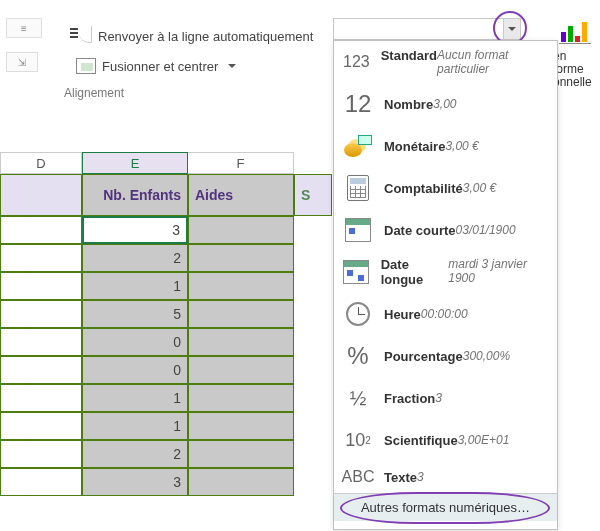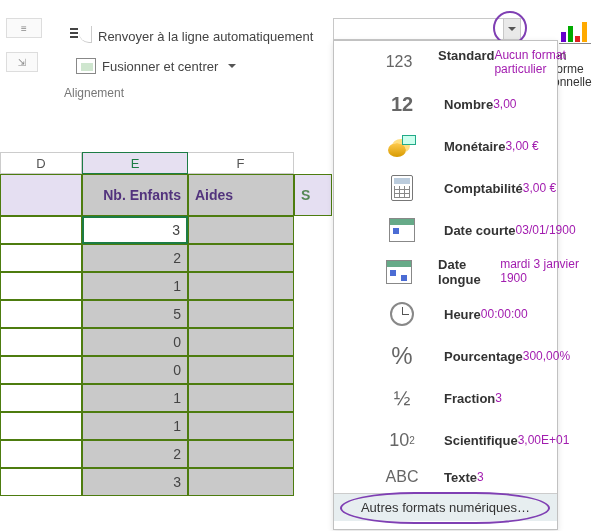--- a/index.html
+++ b/index.html
@@ -50,25 +50,25 @@
 
     .data-row { display:flex; height:28px; }
     .cell { border:1px solid #4d7c0f; display:flex; align-items:center; padding:0 6px; font-size:14px; }
     .cell.d { width:82px; background:#fff; }
     .cell.e { width:106px; justify-content:flex-end; background:#c9c9c9; }
     .cell.f { width:106px; background:#c9c9c9; }
     .data-row.first .cell.e { background:#fff; border:2px solid #1c7c45; }
 
     
     .ddmenu { position:absolute; left:333px; top:40px; width:225px; height:490px; background:#fff; border:1px solid #c1c1c1; box-shadow:0 2px 6px rgba(0,0,0,.12); }
-    .dditem { display:flex; align-items:center; height:42px; width:100%; padding:0 10px 0 6px; gap:24px;margin-left:44px; }
+    .dditem { display:flex; align-items:center; height:42px; width:100%; padding:0 10px 0 6px; gap:8px; }
     .dd-ic { width:36px; height:30px; display:flex; align-items:center; justify-content:center; color:#666; font-size:20px; }
     .dd-txt { display:flex; flex-direction:row; }
     .dd-title { font-size:13px; font-weight:600; color:#333; line-height:15px;}
-    .dd-sub   { font-size:12px; color:#a21caf; line-height:14px;}
+    .dd-sub   { font-size:12px; color:#737373; line-height:14px;font-style:italic;}
     .dd-more  { height:28px; display:flex; align-items:center; justify-content:center; background:#e7eef0; border-top:1px solid #ccc; font-size:13px; color:#333;}
     .more-highlight { position:absolute; left:340px; top:492px; width:210px; height:32px; border:2px solid #7f3fb3; border-radius:50%/70%; }
 
     
     .ic-standard { font-size:16px; font-weight:300;}
     .ic-calc { width:22px; height:26px; border:1px solid #777; border-radius:2px; position:relative;}
     .ic-calc::before{content:"";position:absolute;top:2px;left:2px;right:2px;height:6px;background:#bcd;}
     .ic-calc::after{content:"";position:absolute;top:10px;left:2px;right:2px;bottom:2px;background:repeating-linear-gradient(0deg,#888 0 1px,transparent 1px 4px),repeating-linear-gradient(90deg,#888 0 1px,transparent 1px 5px);}
     .ic-coins{position:relative;width:28px;height:22px;}
     .ic-coins::before{content:"";position:absolute;left:0;bottom:0;width:18px;height:14px;border-radius:50%;background:linear-gradient(#ffcb4d,#d79a00);box-shadow:4px -4px 0 #ffdf80;}
@@ -193,21 +193,21 @@
 
 <div class="ddmenu">
   <div class="dditem">
     <div class="dd-ic ic-standard">123</div>
     <div class="dd-txt">
         <span class="dd-title">Standard</span>
         <span class="dd-sub">Aucun format particulier</span>
       </div>
   </div>
   <div class="dditem">
-    <div class="dd-ic" style="font-size:20px;font-weight:700">12</div>
+    <div class="dd-ic" style="font-size:24px;font-weight:400">12</div>
     <div class="dd-txt">
         <span class="dd-title">Nombre</span>
         <span class="dd-sub">3,00</span>
       </div>
   </div>
   <div class="dditem">
     <div class="dd-ic">
         <div class="ic-coins"></div>
       </div>
     <div class="dd-txt">

